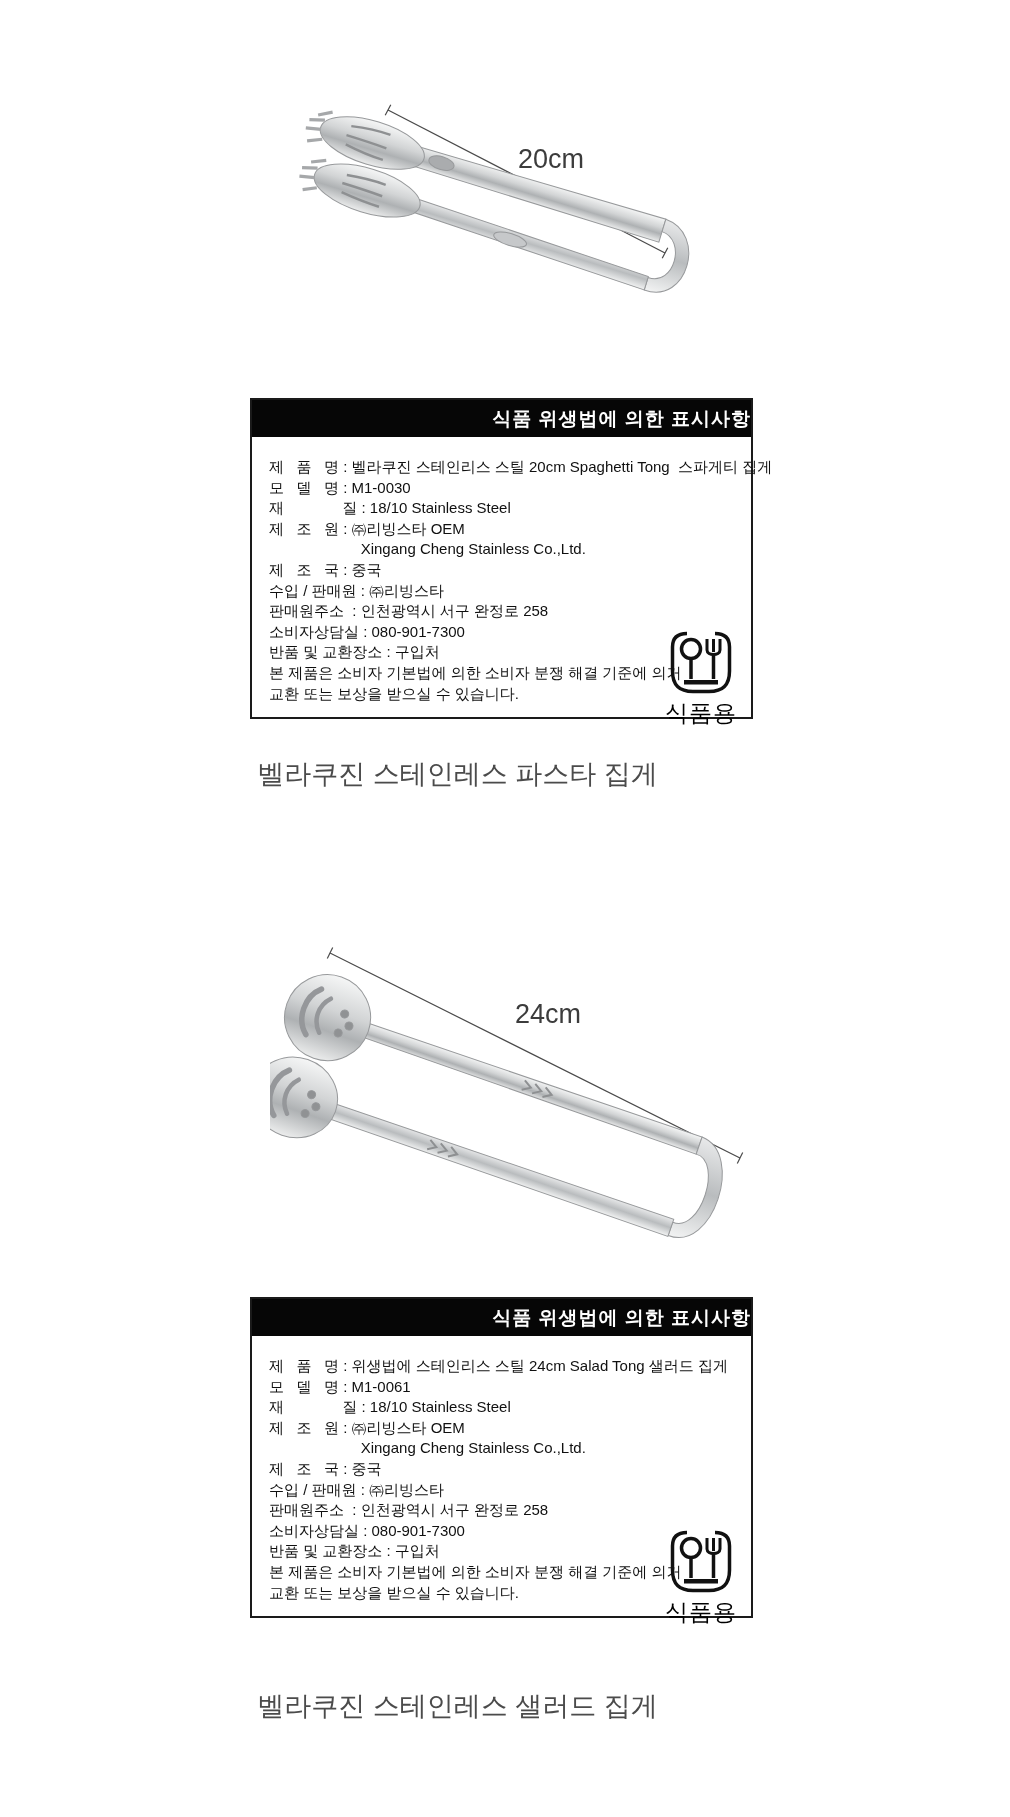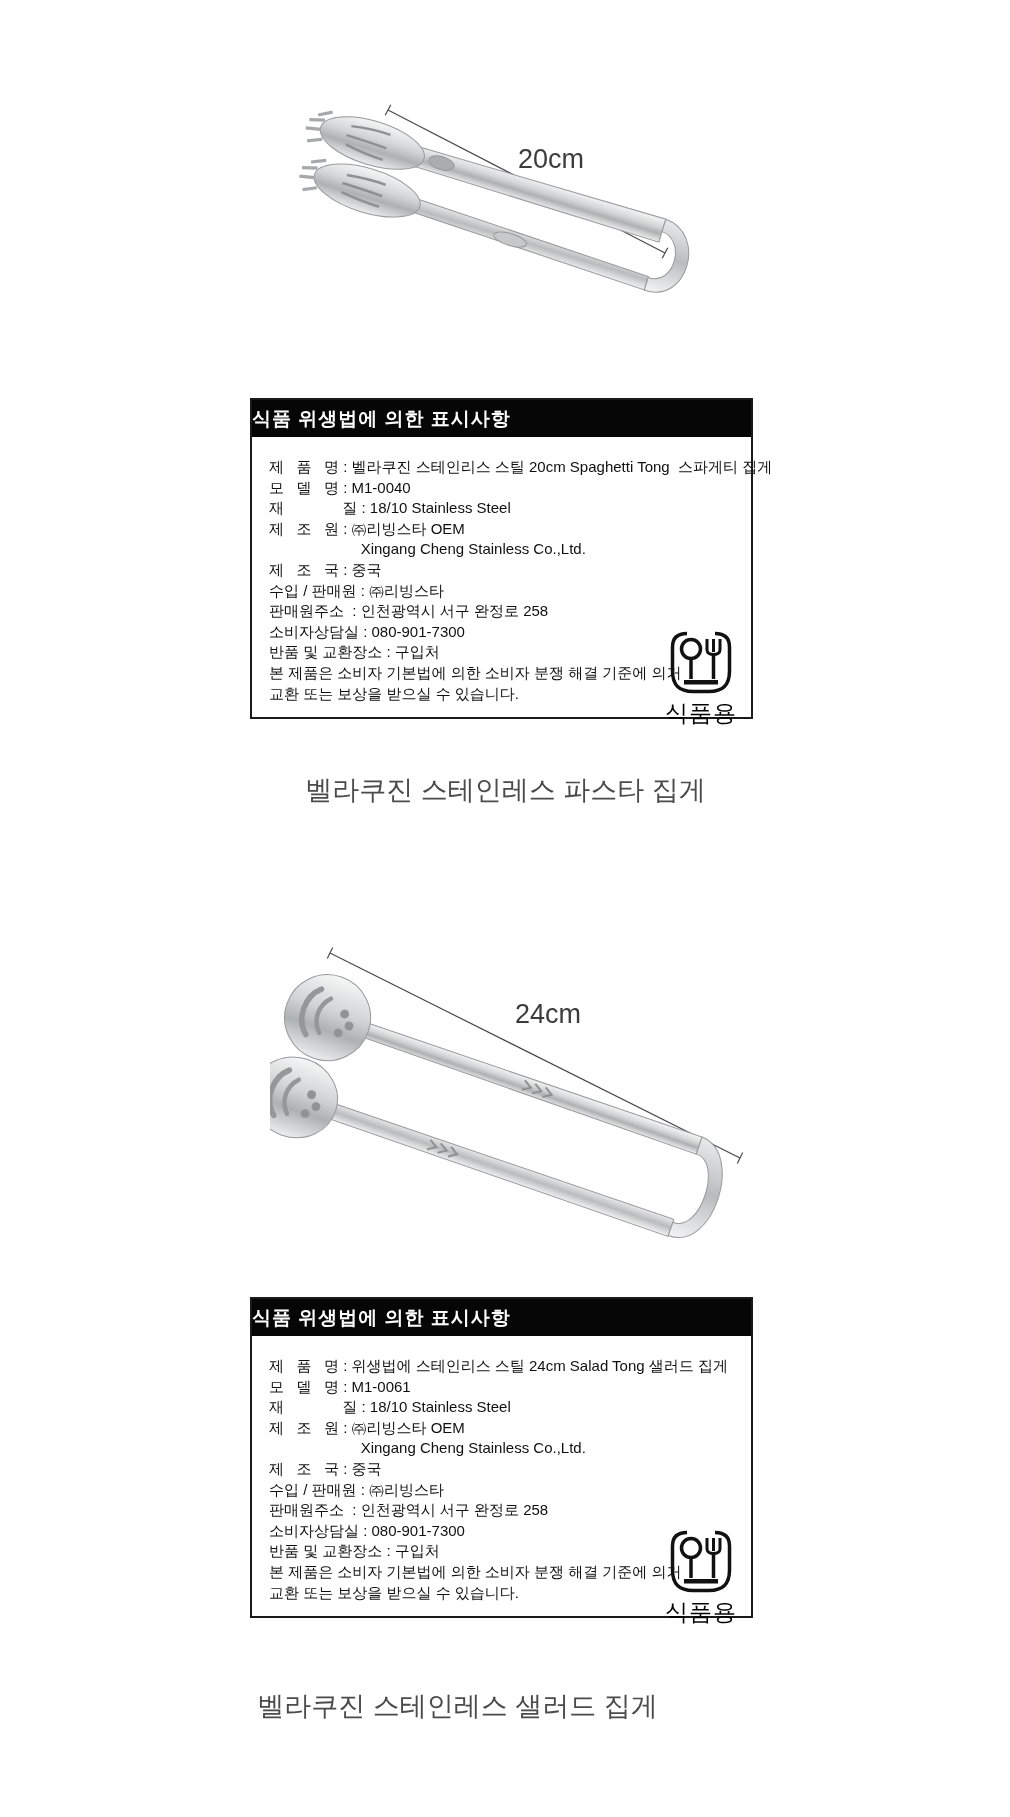--- a/index.html
+++ b/index.html
@@ -5,30 +5,30 @@
   html,body{margin:0;padding:0;background:#ffffff;}
   .page{position:relative;width:915px;height:1817px;background:#ffffff;overflow:hidden;
         font-family:"Liberation Sans", sans-serif;}
   .product-svg{position:absolute;}
   #product1{left:280px;top:88px;}
   #product2{left:270px;top:928px;}
   .info-table{position:absolute;left:250px;width:503px;height:321px;border:2px solid #1a1a1a;
               background:#ffffff;box-sizing:border-box;}
   #table1{top:398px;}
   #table2{top:1297px;}
-  .info-header{background:#060606;color:#ffffff;height:37px;line-height:37px;text-align:left;
+  .info-header{background:#060606;color:#ffffff;height:37px;line-height:37px;text-align:right;
                font-size:19px;font-weight:bold;letter-spacing:1px;}
   .table-body{position:relative;padding:20px 4px 0 17px;font-size:15px;line-height:20.6px;
               color:#101010;}
   .spec-row{white-space:pre;}
   .food-mark{position:absolute;left:402px;top:193px;width:94px;text-align:center;}
   .food-label{font-size:23px;font-weight:normal;color:#000000;margin-top:1px;letter-spacing:1px;}
   .caption{position:absolute;left:0;width:100%;text-align:center;font-size:27px;
            color:#4b4b4b;font-weight:400;}
-  #caption1{top:772px;padding-left:48px;}
+  #caption1{top:756px;}
   #caption2{top:1688px;text-align:center;}
   .dim-text{font-size:27px;fill:#3c3c3c;font-family:"Liberation Sans",sans-serif;}
 </style>
 </head>
 <body>
 
 <div class="page">
 
   <svg id="product1" class="product-svg" width="480" height="275" viewBox="0 0 480 275">
     <defs>
@@ -62,21 +62,21 @@
       <path d="M8,-17 l-13,7 M3,-7 l-15,4 M2,3 l-15,3 M6,12 l-14,6" stroke="#a6a8aa" stroke-width="3.2" fill="none"></path>
       <path d="M30,-9 q22,-4 40,-3 M28,1 q24,0 42,1 M30,10 q22,4 40,4" stroke="#8e9092" stroke-width="2.4" fill="none"></path>
       <ellipse cx="127" cy="0" rx="13" ry="6.5" fill="#aaacae"></ellipse>
     </g>
   </svg>
 
   <div id="table1" class="info-table">
     <div class="info-header">식품 위생법에 의한 표시사항</div>
     <div class="table-body">
       <div class="spec-row">제   품   명 : 벨라쿠진 스테인리스 스틸 20cm Spaghetti Tong  스파게티 집게</div>
-      <div class="spec-row">모   델   명 : M1-0040</div>
+      <div class="spec-row">모   델   명 : M1-0030</div>
       <div class="spec-row">재              질 : 18/10 Stainless Steel</div>
       <div class="spec-row">제   조   원 : ㈜리빙스타 OEM</div>
       <div class="spec-row">                      Xingang Cheng Stainless Co.,Ltd.</div>
       <div class="spec-row">제   조   국 : 중국</div>
       <div class="spec-row">수입 / 판매원 : ㈜리빙스타</div>
       <div class="spec-row">판매원주소  : 인천광역시 서구 완정로 258</div>
       <div class="spec-row">소비자상담실 : 080-901-7300</div>
       <div class="spec-row">반품 및 교환장소 : 구입처</div>
       <div class="spec-row">본 제품은 소비자 기본법에 의한 소비자 분쟁 해결 기준에 의거</div>
       <div class="spec-row">교환 또는 보상을 받으실 수 있습니다.</div>

